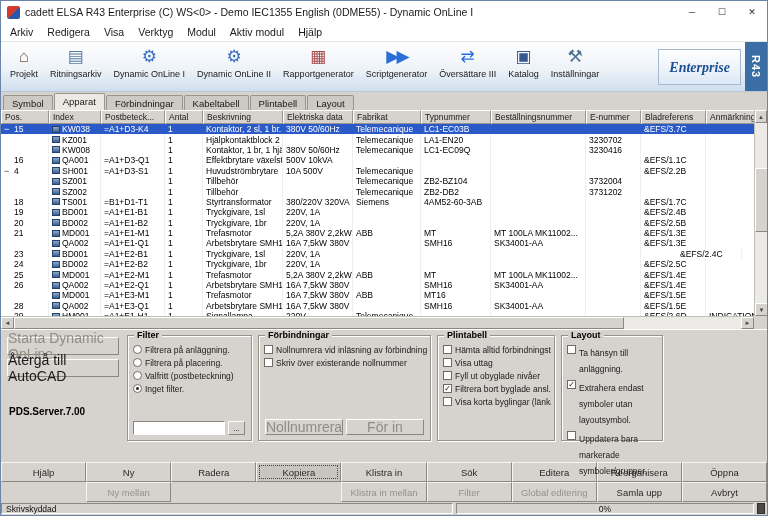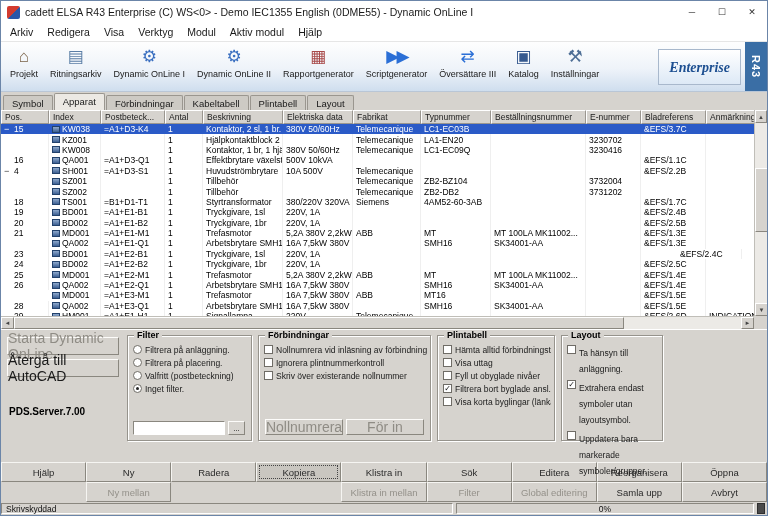--- a/index.html
+++ b/index.html
@@ -619,24 +619,20 @@
 
     <div class="group" id="grp-forb">
       <span class="gtitle">Förbindningar</span>
       <div class="opts">
           <div class="opt">
             <span class="check"></span>
             <span class="optlabel">Nollnumrera vid inläsning av förbindningsdata.</span>
           </div>
           <div class="opt">
             <span class="check"></span>
-            <span class="optlabel">Ignorera plintnummerkontroll</span>
-          </div>
-          <div class="opt">
-            <span class="check"></span>
             <span class="optlabel">Skriv över existerande nollnummer</span>
           </div>
         </div>
       <div class="forbbtns">
         <div class="pbtn small dis">Nollnumrera</div>
         <div class="pbtn small dis">För in</div>
       </div>
     </div>
 
     <div class="group" id="grp-plint">

